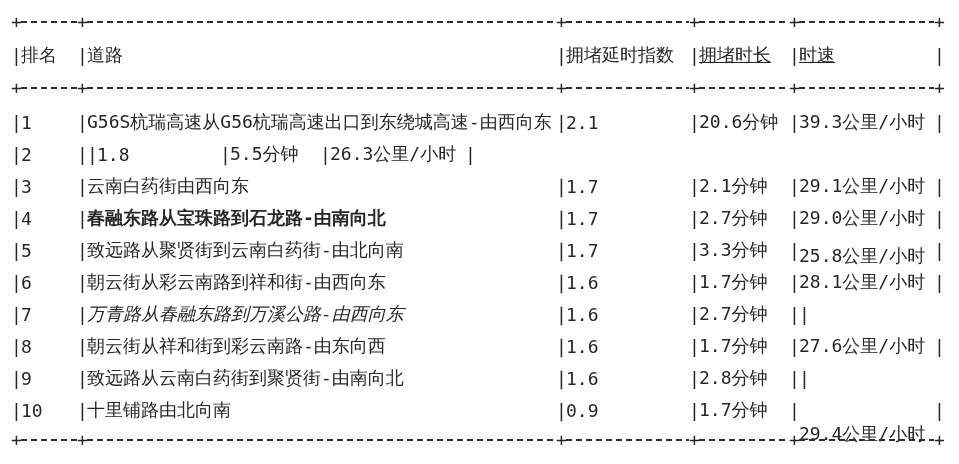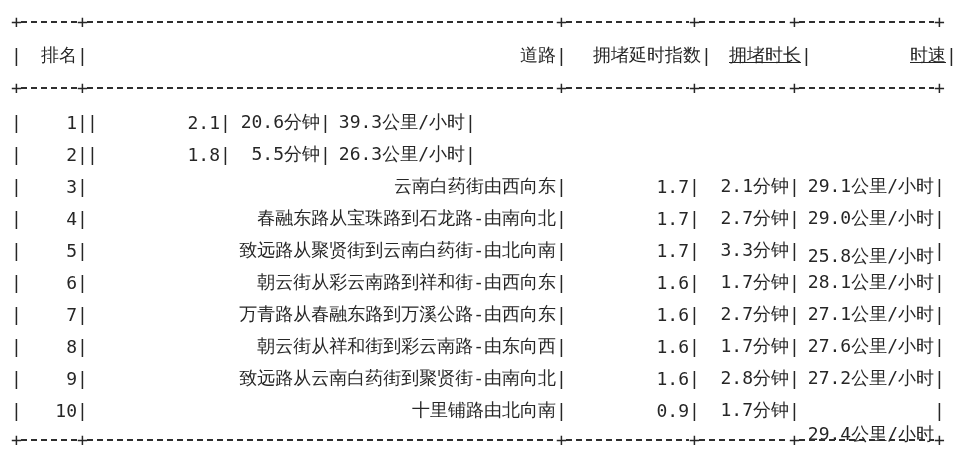--- a/index.html
+++ b/index.html
@@ -50,21 +50,21 @@
     white-space: nowrap;
   }
   .trow.header { height: 50px; }
   .trow.body { height: 32px; }
   .pipe {
     width: 10px;
     text-align: center;
     flex: 0 0 auto;
   }
   .cell {
-    text-align: right;
+    text-align: left;
     flex: 0 0 auto;
     overflow: visible;
   }
   .spacer-a { height: 10px; }
   .spacer-b { height: 6px; }
 </style>
 </head>
 <body>
 
 <div class="page">
@@ -81,21 +81,21 @@
         <span class="plus">+</span>
         <div class="dash" style="width: 135px;"></div>
         <span class="plus">+</span>
       </div>
     <div class="trow header" id="header-row">
         <span class="pipe">|</span>
         <div class="cell" style="width: 56px;">排名</div>
         <span class="pipe">|</span>
         <div class="cell" style="width: 469px;">道路</div>
         <span class="pipe">|</span>
-        <div class="cell" style="width: 123px; margin-left: 12px;">拥堵延时指数</div>
+        <div class="cell" style="width: 123px;">拥堵延时指数</div>
         <span class="pipe">|</span>
         <div class="cell" style="width: 90px; text-decoration: underline;">拥堵时长</div>
         <span class="pipe">|</span>
         <div class="cell" style="width: 135px; text-decoration: underline;">时速</div>
         <span class="pipe">|</span>
       </div>
     <div class="hline" id="border-mid">
         <span class="plus">+</span>
         <div class="dash" style="width: 56px;"></div>
         <span class="plus">+</span>
@@ -107,20 +107,21 @@
         <span class="plus">+</span>
         <div class="dash" style="width: 135px;"></div>
         <span class="plus">+</span>
       </div>
     <div class="spacer-a"></div>
     <div id="table-body">
         <div class="trow body">
           <span class="pipe">|</span>
           <div class="cell" style="width: 56px;">1</div>
           <span class="pipe">|</span>
+          <div class="cell" style="width: 469px;">G56S杭瑞高速从G56杭瑞高速出口到东绕城高速-由西向东</div>
           <span class="pipe">|</span>
           <div class="cell" style="width: 123px;">2.1</div>
           <span class="pipe">|</span>
           <div class="cell" style="width: 90px;">20.6分钟</div>
           <span class="pipe">|</span>
           <div class="cell" style="width: 135px;">39.3公里/小时</div>
           <span class="pipe">|</span>
         </div>
         <div class="trow body">
           <span class="pipe">|</span>
@@ -144,21 +145,21 @@
           <span class="pipe">|</span>
           <div class="cell" style="width: 90px;">2.1分钟</div>
           <span class="pipe">|</span>
           <div class="cell" style="width: 135px;">29.1公里/小时</div>
           <span class="pipe">|</span>
         </div>
         <div class="trow body">
           <span class="pipe">|</span>
           <div class="cell" style="width: 56px;">4</div>
           <span class="pipe">|</span>
-          <div class="cell" style="width: 469px;">春融东路从宝珠路到石龙路-由南向北</div>
+          <div class="cell" style="width: 469px; font-weight: bold;">春融东路从宝珠路到石龙路-由南向北</div>
           <span class="pipe">|</span>
           <div class="cell" style="width: 123px;">1.7</div>
           <span class="pipe">|</span>
           <div class="cell" style="width: 90px;">2.7分钟</div>
           <span class="pipe">|</span>
           <div class="cell" style="width: 135px;">29.0公里/小时</div>
           <span class="pipe">|</span>
         </div>
         <div class="trow body">
           <span class="pipe">|</span>
@@ -183,27 +184,26 @@
           <span class="pipe">|</span>
           <div class="cell" style="width: 90px;">1.7分钟</div>
           <span class="pipe">|</span>
           <div class="cell" style="width: 135px;">28.1公里/小时</div>
           <span class="pipe">|</span>
         </div>
         <div class="trow body">
           <span class="pipe">|</span>
           <div class="cell" style="width: 56px;">7</div>
           <span class="pipe">|</span>
-          <div class="cell" style="width: 469px;">万青路从春融东路到万溪公路-由西向东</div>
+          <div class="cell" style="width: 469px; font-style: italic;">万青路从春融东路到万溪公路-由西向东</div>
           <span class="pipe">|</span>
           <div class="cell" style="width: 123px;">1.6</div>
           <span class="pipe">|</span>
           <div class="cell" style="width: 90px;">2.7分钟</div>
           <span class="pipe">|</span>
-          <div class="cell" style="width: 135px;">27.1公里/小时</div>
           <span class="pipe">|</span>
         </div>
         <div class="trow body">
           <span class="pipe">|</span>
           <div class="cell" style="width: 56px;">8</div>
           <span class="pipe">|</span>
           <div class="cell" style="width: 469px;">朝云街从祥和街到彩云南路-由东向西</div>
           <span class="pipe">|</span>
           <div class="cell" style="width: 123px;">1.6</div>
           <span class="pipe">|</span>
@@ -215,21 +215,20 @@
         <div class="trow body">
           <span class="pipe">|</span>
           <div class="cell" style="width: 56px;">9</div>
           <span class="pipe">|</span>
           <div class="cell" style="width: 469px;">致远路从云南白药街到聚贤街-由南向北</div>
           <span class="pipe">|</span>
           <div class="cell" style="width: 123px;">1.6</div>
           <span class="pipe">|</span>
           <div class="cell" style="width: 90px;">2.8分钟</div>
           <span class="pipe">|</span>
-          <div class="cell" style="width: 135px;">27.2公里/小时</div>
           <span class="pipe">|</span>
         </div>
         <div class="trow body">
           <span class="pipe">|</span>
           <div class="cell" style="width: 56px;">10</div>
           <span class="pipe">|</span>
           <div class="cell" style="width: 469px;">十里铺路由北向南</div>
           <span class="pipe">|</span>
           <div class="cell" style="width: 123px;">0.9</div>
           <span class="pipe">|</span>

